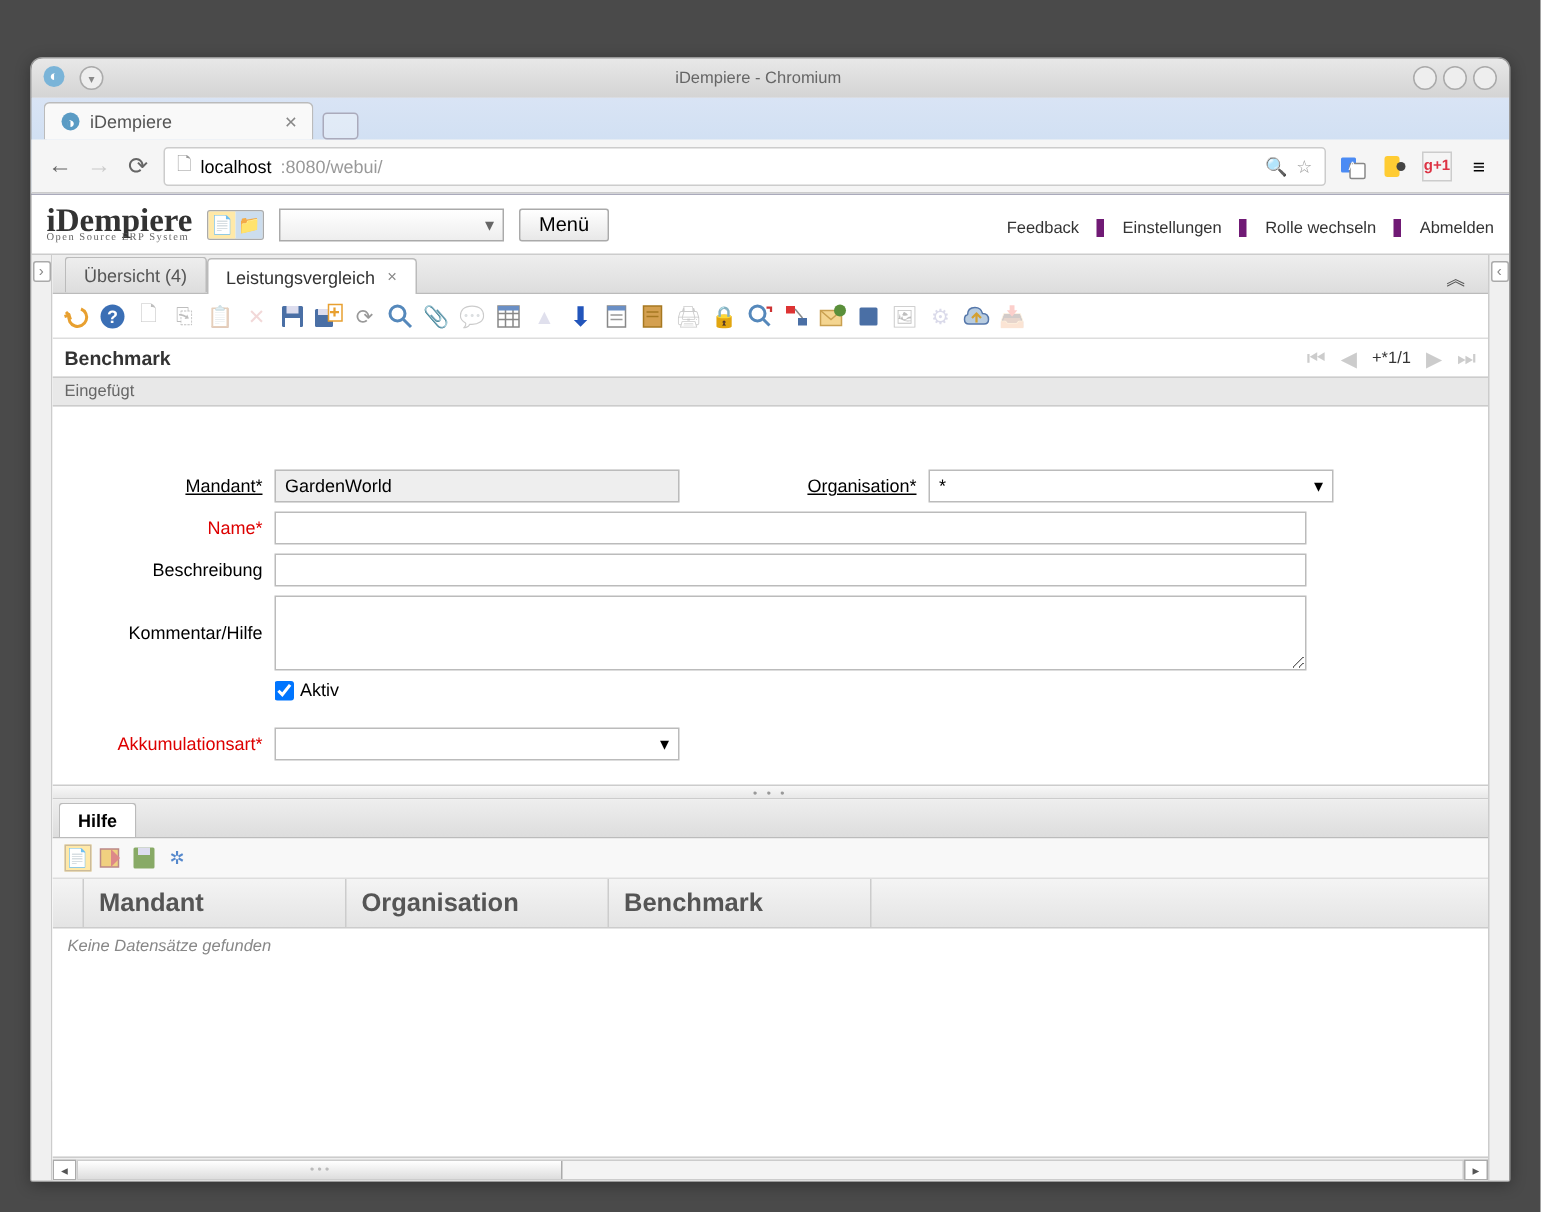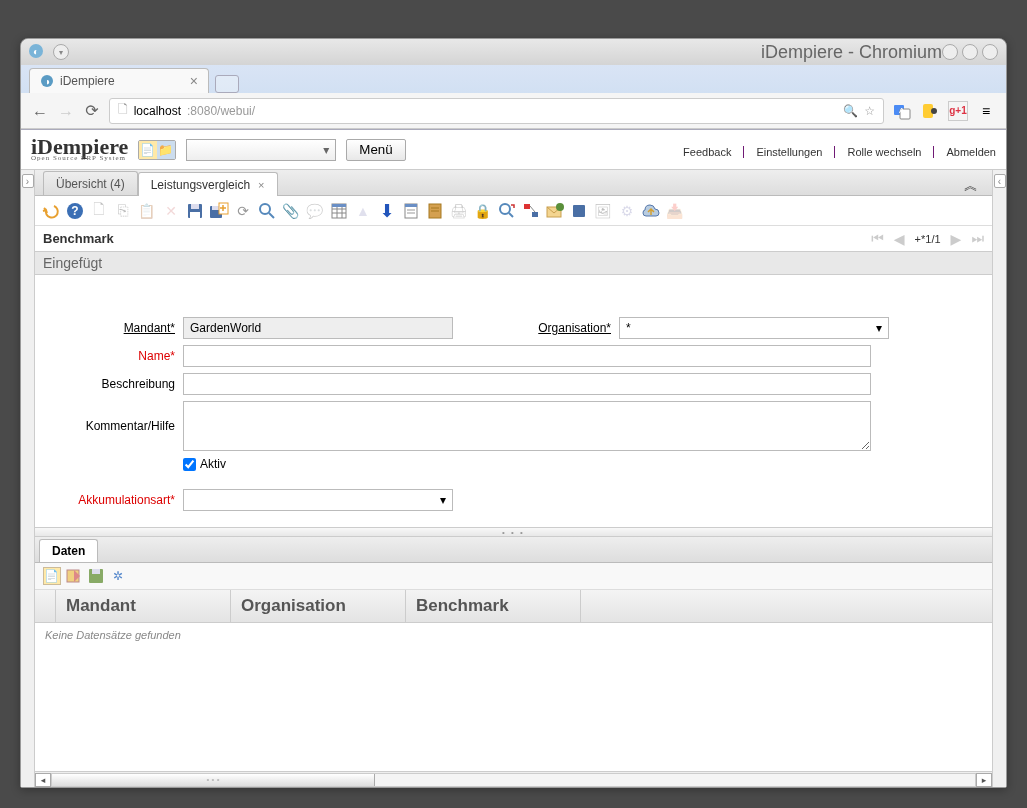--- a/index.html
+++ b/index.html
@@ -1,21 +1,21 @@
 <!DOCTYPE html>
 <html><head>
 <meta charset="utf-8">
 <style>
 * { box-sizing: border-box; margin: 0; padding: 0; }
 body { font-family: Arial, sans-serif; font-size: 12px; background: #4a4a4a; width: 1027px; height: 808px; overflow: hidden; }
 .window-frame { background: linear-gradient(#e8e8e8, #d8d8d8); border: 1px solid #999; border-radius: 8px 8px 2px 2px; margin: 38px 20px 20px 20px; height: 750px; box-shadow: 0 2px 10px rgba(0,0,0,0.3); display: flex; flex-direction: column; }
 .titlebar { height: 26px; display: flex; align-items: center; padding: 0 8px; border-radius: 8px 8px 0 0; background: linear-gradient(#e8e8e8, #d4d4d4); position: relative; }
 .tb-icon { width: 14px; height: 14px; border-radius: 50%; margin-right: 6px; }
 .tb-left { display: flex; gap: 4px; }
-.tb-center { flex: 1; text-align: right; color: #666; font-size: 18px; }
+.tb-center { flex: 1; text-align: center; color: #666; font-size: 11px; }
 .tb-right { display: flex; gap: 4px; }
 .tb-btn { width: 16px; height: 16px; border-radius: 50%; border: 1px solid #aaa; background: #eee; }
 .browser-chrome { background: linear-gradient(#d9e4f5, #c8dbf0); border-bottom: 1px solid #aab; }
 .browser-tabs { display: flex; height: 28px; padding: 0 0 0 8px; align-items: flex-end; }
 .browser-tab { background: #f9f9f9; border: 1px solid #bbb; border-bottom: none; border-radius: 4px 4px 0 0; height: 25px; display: flex; align-items: center; padding: 0 10px; gap: 6px; font-size: 12px; color: #555; min-width: 180px; }
 .browser-tab .favicon { width: 14px; height: 14px; display: inline-flex; align-items: center; justify-content: center; }
 .browser-tab .close { color: #888; font-size: 14px; margin-left: auto; }
 .new-tab { width: 24px; height: 18px; background: rgba(255,255,255,0.3); border: 1px solid #aab; border-radius: 3px; margin-left: 6px; }
 .url-bar { display: flex; align-items: center; height: 36px; padding: 0 10px; gap: 8px; background: #f5f5f5; border-bottom: 1px solid #ccc; }
 .nav-btn { width: 18px; height: 18px; display: flex; align-items: center; justify-content: center; color: #666; font-size: 16px; }
@@ -27,39 +27,39 @@
 .app-body { flex: 1; background: #fff; display: flex; flex-direction: column; overflow: hidden; }
 .app-header { height: 40px; border-bottom: 1px solid #ccc; display: flex; align-items: center; padding: 0 10px; gap: 10px; }
 .logo { font-size: 22px; font-weight: bold; color: #333; font-family: Georgia, serif; line-height: 0.8; }
 .logo .sub { font-size: 7px; font-weight: normal; display: block; letter-spacing: 1px; color: #666; }
 .hdr-icons { display: flex; border: 1px solid #aaa; border-radius: 2px; }
 .hdr-icons span { width: 18px; height: 18px; display: flex; align-items: center; justify-content: center; }
 .hdr-combo { width: 150px; height: 22px; border: 1px solid #aaa; background: linear-gradient(#fff,#eee); display: flex; align-items: center; justify-content: flex-end; padding: 0 6px; }
 .hdr-menu-btn { height: 22px; padding: 0 12px; border: 1px solid #aaa; background: linear-gradient(#fff,#e8e8e8); border-radius: 2px; }
 .hdr-right { margin-left: auto; text-align: right; font-size: 11px; color: #333; }
 .hdr-links { display: flex; gap: 0; margin-top: 4px; justify-content: flex-end; }
-.hdr-links span { padding: 0 12px; border-right: 1px solid #701a75; color: #333; }
+.hdr-links span { padding: 0 12px; border-right: 5px solid #701a75; color: #333; }
 .hdr-links span:last-child { border-right: none; padding-right: 0; }
 .content-row { flex: 1; display: flex; position: relative; overflow: hidden; }
 .side-handle { width: 14px; background: #f0f0f0; border-right: 1px solid #ccc; display: flex; align-items: flex-start; justify-content: center; padding-top: 4px; }
 .side-handle.right { border-left: 1px solid #ccc; border-right: none; }
 .side-handle .arr { font-size: 10px; color: #888; border: 1px solid #aaa; border-radius: 2px; width: 12px; height: 14px; display: flex; align-items: center; justify-content: center; background: #fff; }
 .main-col { flex: 1; display: flex; flex-direction: column; background: #fff; overflow: hidden; }
 .tab-row { display: flex; align-items: flex-end; height: 26px; background: linear-gradient(#eee,#ddd); padding: 0 8px; border-bottom: 1px solid #bbb; position: relative; }
 .tab { height: 24px; border: 1px solid #bbb; border-bottom: none; padding: 0 12px; display: flex; align-items: center; gap: 8px; font-size: 12px; background: linear-gradient(#eee,#ddd); border-radius: 3px 3px 0 0; color: #555; }
 .tab.active { background: #fff; color: #333; position: relative; top: 1px; }
 .tab .x { color: #888; font-size: 11px; }
 .collapse-icon { margin-left: auto; font-size: 14px; color: #555; padding: 0 6px; }
 .toolbar { height: 30px; display: flex; align-items: center; padding: 0 6px; gap: 4px; border-bottom: 1px solid #ddd; }
 .tb-ic { width: 20px; height: 20px; display: flex; align-items: center; justify-content: center; font-size: 14px; position: relative; }
 .form-title-row { display: flex; align-items: center; padding: 4px 8px; }
 .form-title { font-weight: bold; font-size: 13px; color: #333; }
 .nav-ctrls { margin-left: auto; display: flex; align-items: center; gap: 10px; color: #bbb; font-size: 14px; }
 .nav-ctrls .cnt { color: #333; font-size: 11px; }
-.status-strip { background: #e8e8e8; color: #666; font-size: 14px; padding: 3px 8px; border-top: 1px solid #ccc; border-bottom: 1px solid #ccc; }
+.status-strip { background: #e8e8e8; color: #666; font-size: 11px; padding: 3px 8px; border-top: 1px solid #ccc; border-bottom: 1px solid #ccc; }
 .form-area { padding: 10px; flex: 0 0 auto; margin-top: 32px; }
 .form-row { display: flex; align-items: flex-start; margin-bottom: 6px; gap: 8px; }
 .lbl { width: 130px; text-align: right; font-size: 12px; padding-top: 4px; }
 .lbl.req { color: #d00; }
 .lbl.und { text-decoration: underline; }
 input[type=text], textarea, select, .ro-input { border: 1px solid #bbb; height: 22px; padding: 2px 6px; font-size: 12px; font-family: inherit; }
 .ro-input { background: #eee; display: flex; align-items: center; width: 270px; }
 textarea { height: 50px; width: 688px; resize: both; }
 .wide-input { width: 688px; }
 .sel { width: 270px; background: #fff; display: flex; align-items: center; justify-content: space-between; padding: 0 6px; border: 1px solid #bbb; height: 22px; }
@@ -335,21 +335,21 @@
                 <span></span>
                 <span>▾</span>
               </div>
           </div>
         </div>
 
         <div class="splitter">• • •</div>
 
         <div class="data-section">
           <div class="data-tab-row">
-            <div class="data-tab">Daten</div>
+            <div class="data-tab">Hilfe</div>
           </div>
           <div class="data-tools">
             <span class="dt-ic" style="background:#ffe9a8;border:1px solid #cb9;">📄</span>
             <span class="dt-ic">
                 <svg width="16" height="16">
                   <rect x="1" y="2" width="12" height="12" fill="#f0d080" stroke="#b88"></rect>
                   <path d="M8 2 L14 8 L8 14" fill="#d88"></path>
                 </svg>
               </span>
             <span class="dt-ic">

